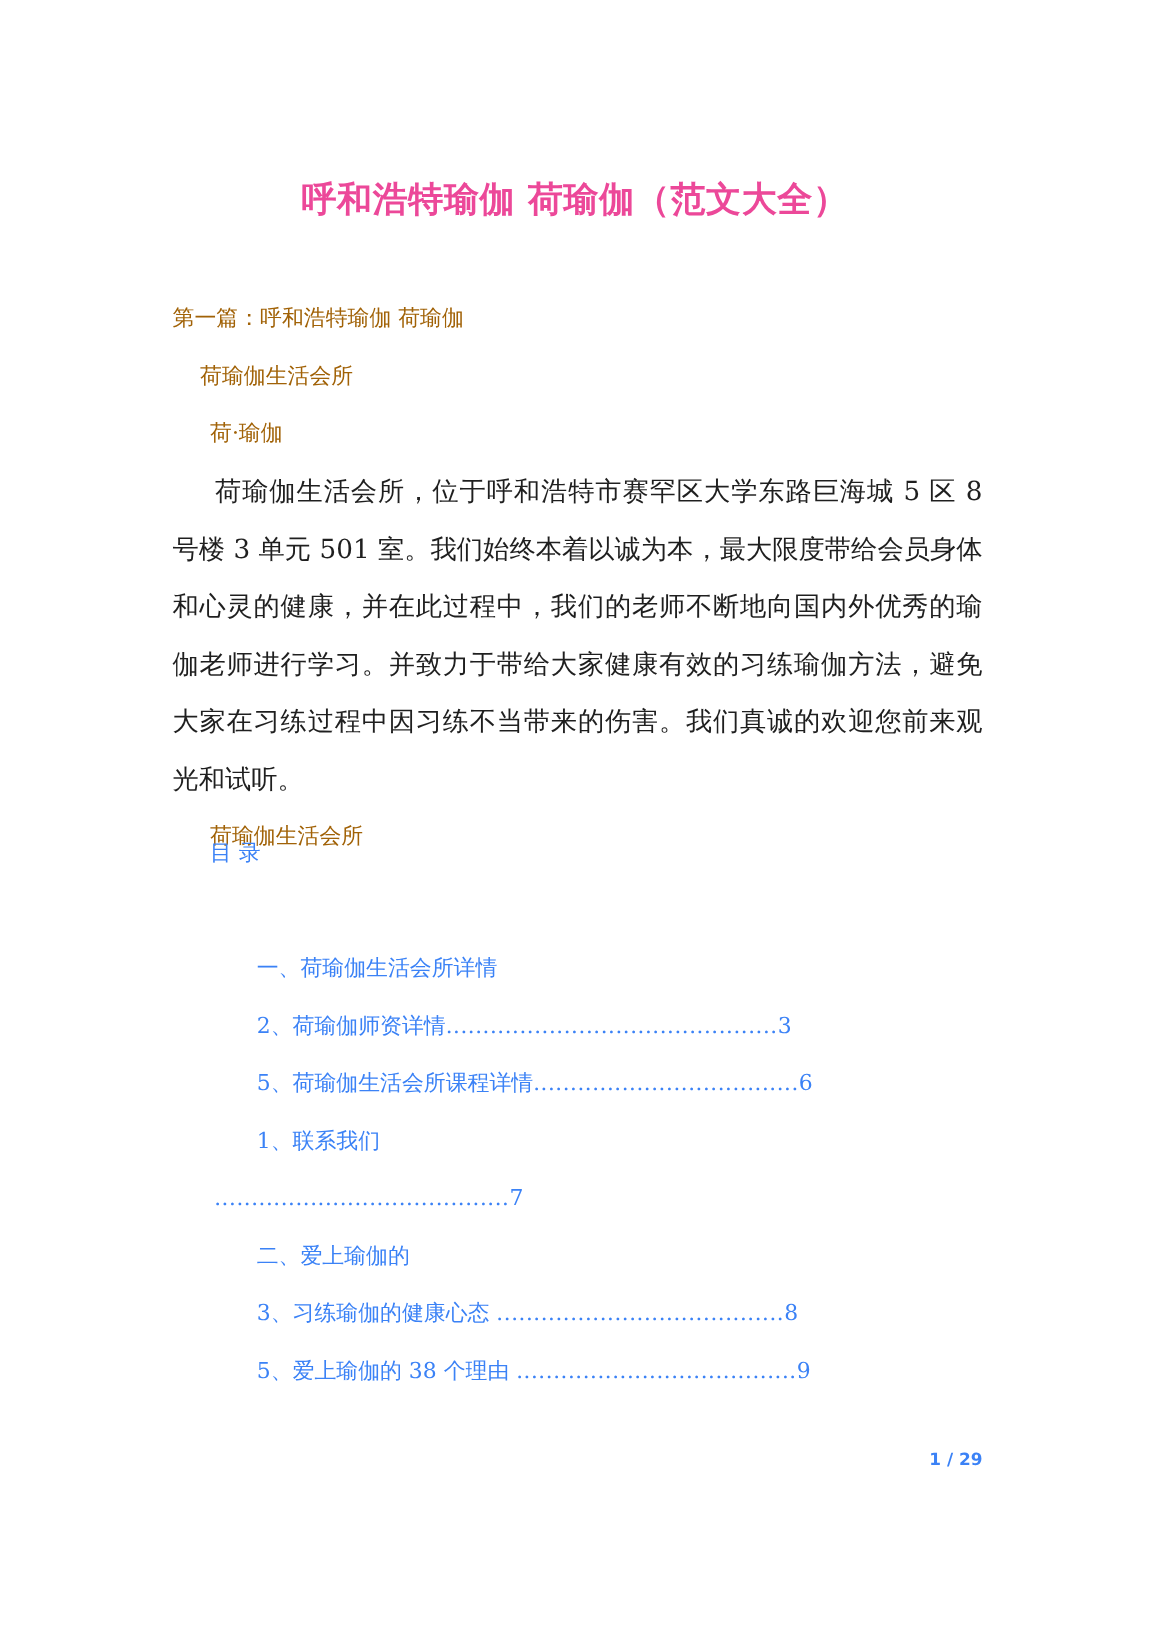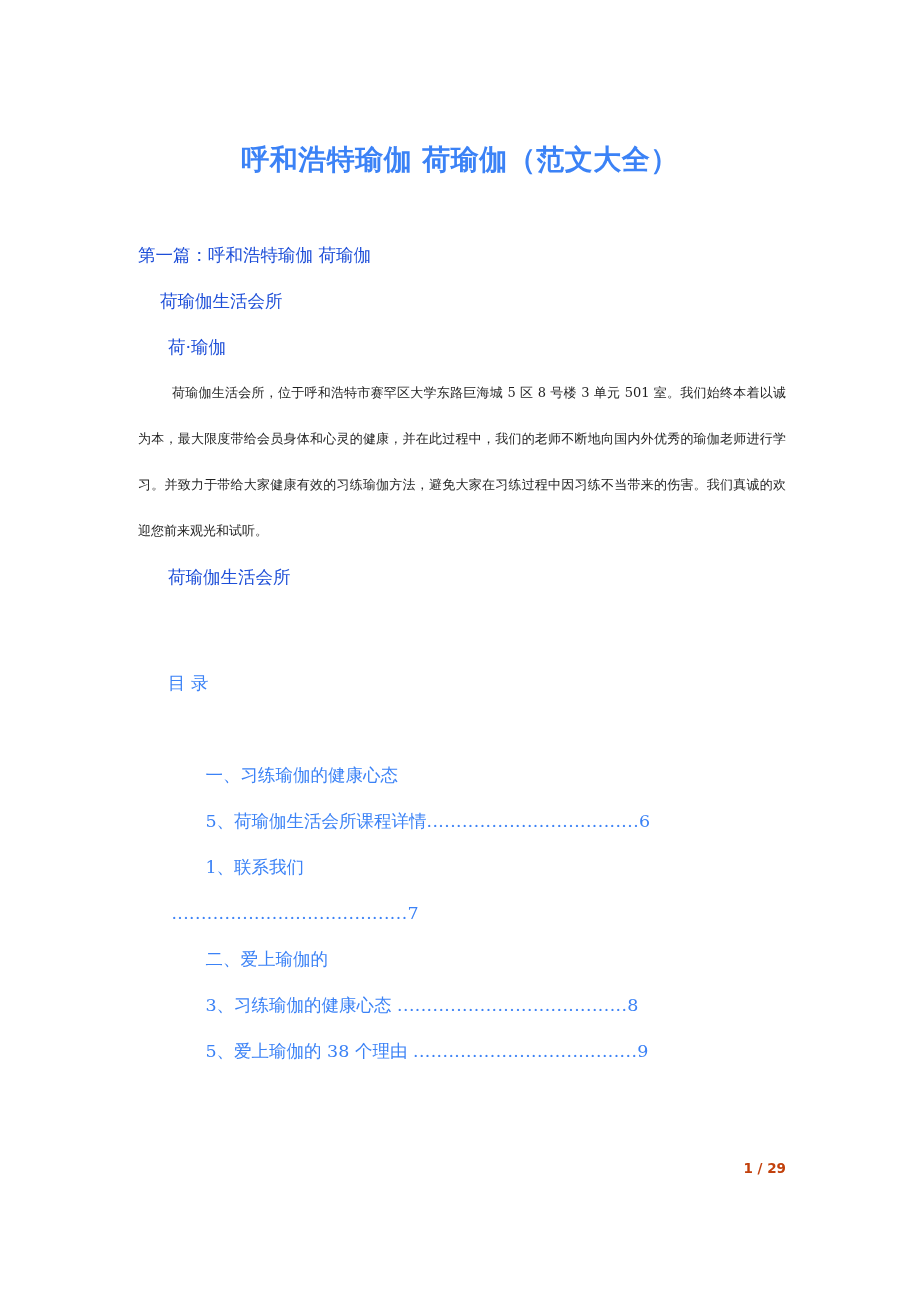--- a/index.html
+++ b/index.html
@@ -26,48 +26,48 @@
 
   
   .doc-title {
     position: absolute;
     left: 0;
     top: 143px;
     width: 920px;
     text-align: center;
     font-size: 28px;
     font-weight: bold;
-    color: #3b82f6;
+    color: #ec4899;
     letter-spacing: 0.5px;
     line-height: 1.2;
     white-space: pre;
   }
 
   
   .body-block {
     position: absolute;
     left: 138px;
     top: 232px;
     width: 648px;
   }
 
   .line {
     font-size: 17.5px;
     line-height: 46px;
     height: 46px;
-    color: #1d4ed8;
+    color: #a16207;
     white-space: pre;
   }
 
   .indent-1 { padding-left: 22px; }
   .indent-2 { padding-left: 30px; }
 
   
   .para {
-    font-size: 13px;
+    font-size: 21px;
     line-height: 46px;
     color: #1f1f1f;
     text-align: justify;
     text-align-last: left;
     text-justify: inter-character;
     text-indent: 34px;
     width: 648px;
     word-break: break-all;
   }
 
@@ -100,21 +100,21 @@
   
   .footer {
     position: absolute;
     left: 0;
     top: 1160px;
     width: 786px;
     text-align: right;
     font-size: 13.5px;
     font-weight: bold;
     font-family: "DejaVu Sans", "Liberation Sans", sans-serif;
-    color: #c2410c;
+    color: #3b82f6;
     white-space: pre;
   }
 </style>
 </head>
 <body>
 
 <div class="page">
 
   <div class="doc-title">呼和浩特瑜伽 荷瑜伽（范文大全）</div>
 
@@ -130,24 +130,27 @@
 
     <div class="line indent-2">荷瑜伽生活会所</div>
 
   </div>
 
   <div class="toc-block">
 
     <div class="toc-line pad-sm">目 录</div>
 
     <div class="toc-line pad">
-      <span>一、习练瑜伽的健康心态</span><span class="leader"></span><span class="pgnum"></span>
+      <span>一、荷瑜伽生活会所详情</span><span class="leader"></span><span class="pgnum"></span>
     </div>
 
 
+    <div class="toc-line pad">
+      <span>2、荷瑜伽师资详情</span><span class="leader">.............................................</span><span class="pgnum">3</span>
+    </div>
 
     <div class="toc-line pad">
       <span>5、荷瑜伽生活会所课程详情</span><span class="leader">....................................</span><span class="pgnum">6</span>
     </div>
 
     <div class="toc-line pad">
       <span>1、联系我们</span><span class="leader"></span><span class="pgnum"></span>
     </div>
 
     <div class="toc-line">

